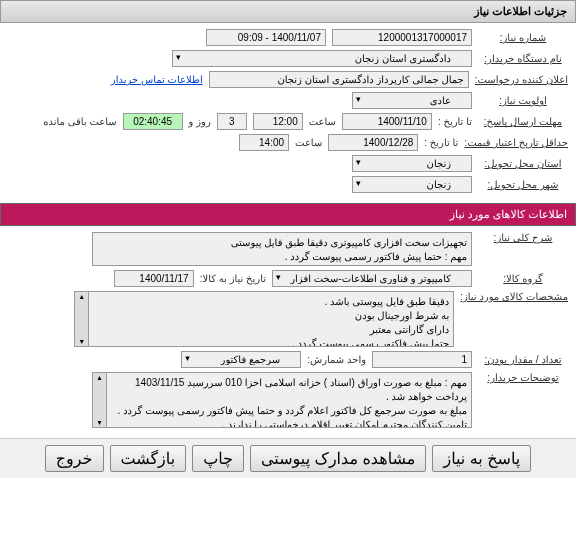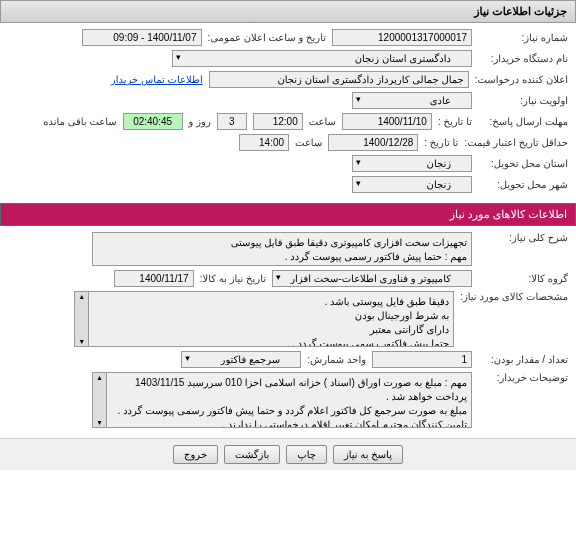--- a/index.html
+++ b/index.html
@@ -2,48 +2,47 @@
 <html dir="rtl" lang="fa"><head>
   <meta charset="utf-8">
   <style>
     * { box-sizing: border-box; margin: 0; padding: 0; font-family: Tahoma, Arial, sans-serif; }
     body { background: #fff; font-size: 11px; color: #000; direction: rtl; }
     .window { width: 576px; margin: 0 auto; }
     .titlebar { background: linear-gradient(#e8e8e8, #d0d0d0); padding: 4px 8px; border: 1px solid #999; text-align: right; font-weight: bold; font-size: 11px; }
     .section-header { background: #be185d; color: #fff; padding: 4px 8px; font-size: 11px; border: 1px solid #666; }
     .form-body { padding: 6px 8px; }
     .row { display: flex; align-items: center; margin-bottom: 4px; gap: 6px; flex-wrap: wrap; }
-    .label { font-size: 10px; color: #333; white-space: nowrap; min-width: 90px; text-align: right; }
+    .label { font-size: 10px; color: #333; white-space: nowrap; min-width: 90px; text-align: center; text-decoration: underline; }
     .label-sm { font-size: 10px; color: #333; white-space: nowrap; }
     .input { border: 1px solid #999; padding: 2px 4px; font-size: 10px; background: #fff; font-family: inherit; }
     .input-ro { background: #efefef; }
     .highlight-green { background: #b8f5b8; }
     .select { border: 1px solid #999; background: #efefef; font-size: 10px; padding: 2px 20px 2px 4px; appearance: none; position: relative; font-family: inherit; }
     .select-wrap { position: relative; display: inline-block; }
     .select-wrap::after { content: "▾"; position: absolute; left: 4px; top: 2px; font-size: 9px; pointer-events: none; }
     .textarea { border: 1px solid #999; padding: 3px 4px; font-size: 10px; resize: none; background: #fff; font-family: inherit; line-height: 1.4; }
     .textarea-ro { background: #efefef; }
     .link { color: #0044cc; text-decoration: underline; font-size: 10px; cursor: pointer; }
     .btn-bar { display: flex; gap: 6px; padding: 6px 8px; justify-content: center; background: #f0f0f0; border-top: 1px solid #ccc; }
-    .btn { border: 1px solid #888; background: linear-gradient(#f8f8f8, #ddd); padding: 3px 10px; font-size: 10px; cursor: pointer; border-radius: 2px; font-family: inherit; }
+    .btn { border: 1px solid #888; background: linear-gradient(#f8f8f8, #ddd); padding: 3px 10px; font-size: 16px; cursor: pointer; border-radius: 2px; font-family: inherit; }
     .ta-container { display: flex; }
     .ta-scroll { width: 14px; background: #ddd; border: 1px solid #999; border-right: none; display: flex; flex-direction: column; justify-content: space-between; align-items: center; font-size: 8px; }
     .ta-scroll span { cursor: pointer; }
   </style>
 </head>
 <body>
 
 <div class="window">
   <div class="titlebar">جزئیات اطلاعات نیاز</div>
 
   <div class="form-body">
     <div class="row">
       <span class="label">شماره نیاز:</span>
       <input class="input input-ro" style="width: 140px;" readonly="" value="1200001317000017">
-      <span class="label-sm">تاریخ و ساعت اعلان عمومی:</span>
       <input class="input input-ro" style="width: 120px;" readonly="" value="1400/11/07 - 09:09">
     </div>
 
     <div class="row">
       <span class="label">نام دستگاه خریدار:</span>
       <div class="select-wrap">
         <select class="select" style="width:300px">
           <option>دادگستری استان زنجان</option>
         </select>
       </div>
@@ -157,17 +156,18 @@
         <div class="ta-scroll">
             <span>▴</span>
             <span>▾</span>
           </div>
       </div>
     </div>
   </div>
 
   <div class="btn-bar">
     <button class="btn">پاسخ به نیاز</button>
+    <button class="btn">مشاهده مدارک پیوستی</button>
     <button class="btn">چاپ</button>
     <button class="btn">بازگشت</button>
     <button class="btn">خروج</button>
   </div>
 </div>
 
 </body></html>

